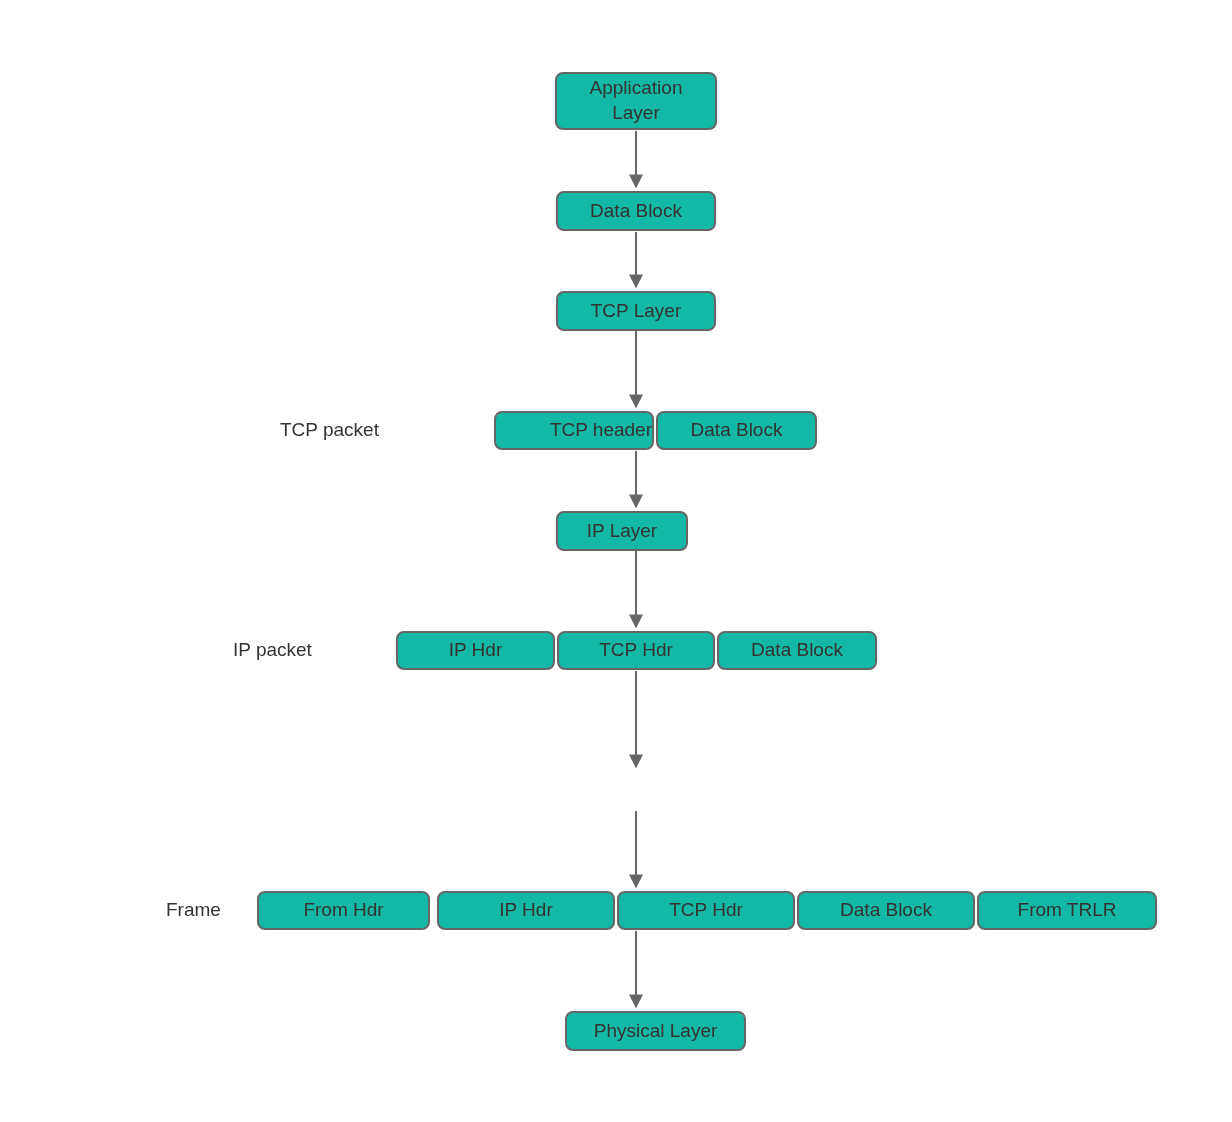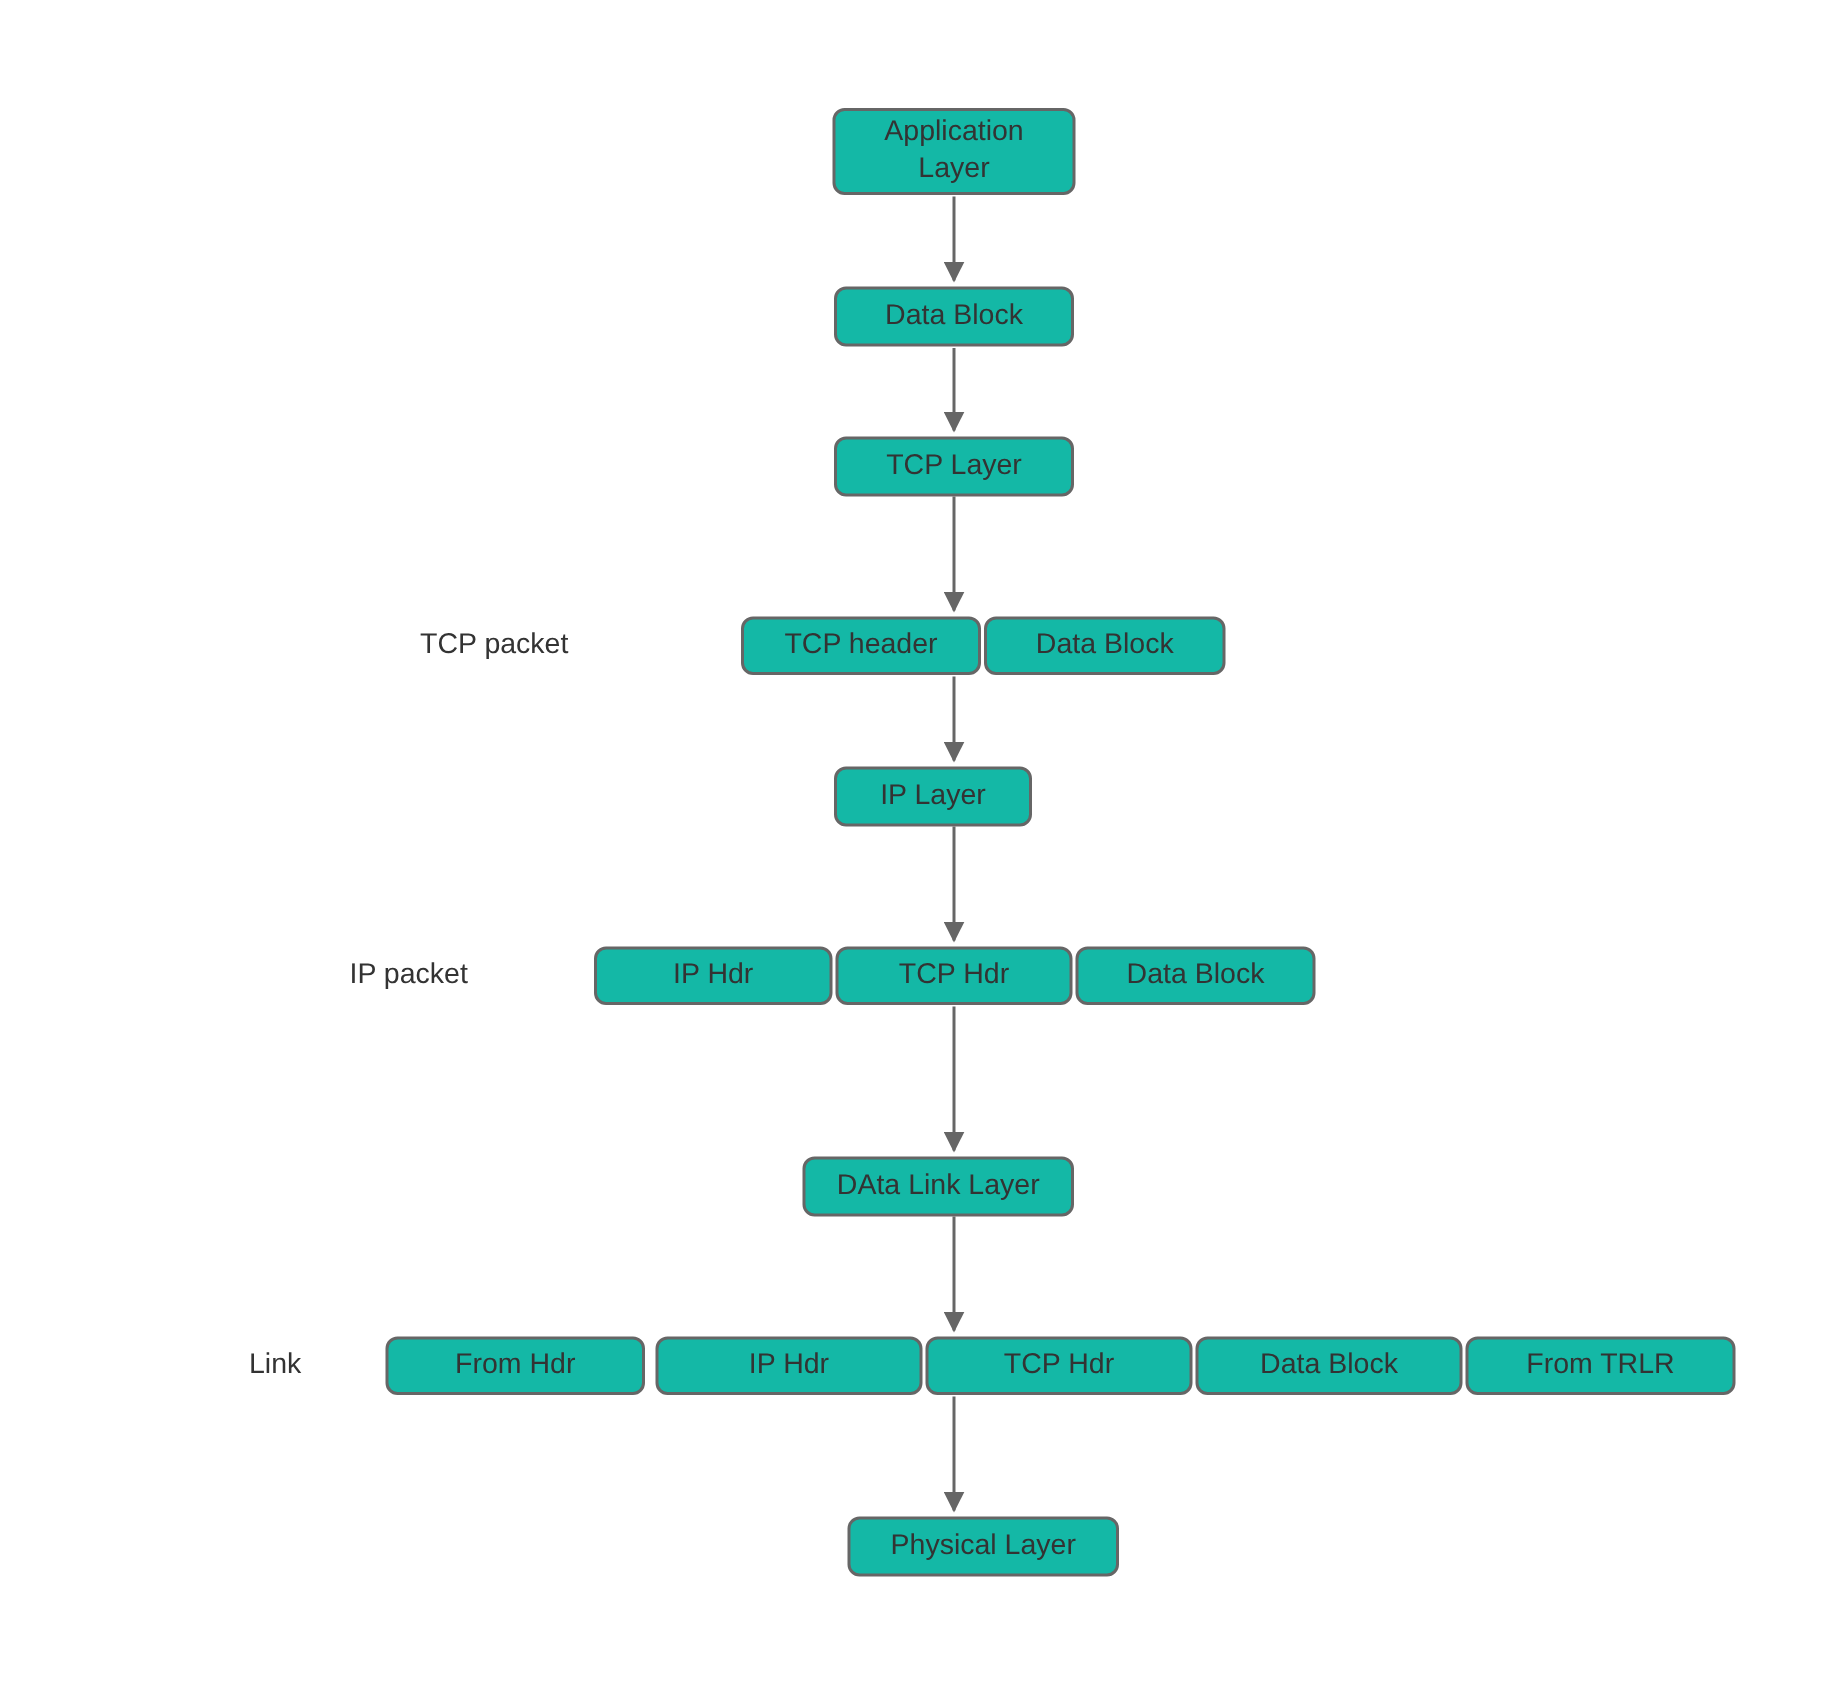--- a/index.html
+++ b/index.html
@@ -80,21 +80,21 @@
   <div class="node" style="left:556px; top:191px; width:160px; height:40px;">
     <span>Data Block</span>
   </div>
 
   <div class="node" style="left:556px; top:291px; width:160px; height:40px;">
     <span>TCP Layer</span>
   </div>
 
   <span class="row-label" style="left:280px; top:419px;">TCP packet</span>
 
-  <div class="node" style="left:494px; top:411px; width:160px; height:39px;">
+  <div class="node" style="left:494px; top:411px; width:160px; height:39px;justify-content:flex-end;">
     <span>TCP header</span>
   </div>
   <div class="node" style="left:656px; top:411px; width:161px; height:39px;">
     <span>Data Block</span>
   </div>
 
   <div class="node" style="left:556px; top:511px; width:132px; height:40px;">
     <span>IP Layer</span>
   </div>
 
@@ -103,25 +103,22 @@
   <div class="node" style="left:396px; top:631px; width:159px; height:39px;">
     <span>IP Hdr</span>
   </div>
   <div class="node" style="left:557px; top:631px; width:158px; height:39px;">
     <span>TCP Hdr</span>
   </div>
   <div class="node" style="left:717px; top:631px; width:160px; height:39px;">
     <span>Data Block</span>
   </div>
 
-  <div class="node" style="left:535px; top:771px; width:181px; height:40px;">
-    <span>DAta Link Layer</span>
-  </div>
 
-  <span class="row-label" style="left:166px; top:899px;">Link</span>
+  <span class="row-label" style="left:166px; top:899px;">Frame</span>
 
   <div class="node" style="left:257px; top:891px; width:173px; height:39px;">
     <span>From Hdr</span>
   </div>
   <div class="node" style="left:437px; top:891px; width:178px; height:39px;">
     <span>IP Hdr</span>
   </div>
   <div class="node" style="left:617px; top:891px; width:178px; height:39px;">
     <span>TCP Hdr</span>
   </div>

